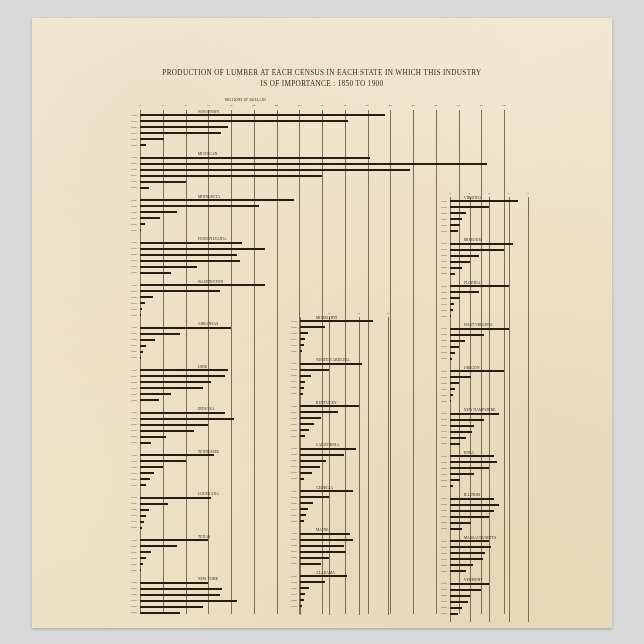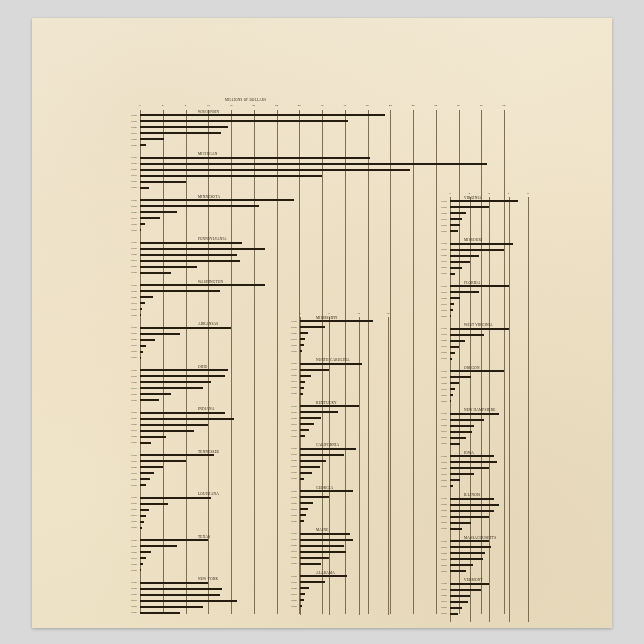--- a/index.html
+++ b/index.html
@@ -80,20 +80,22 @@
     white-space:nowrap;
   }
 </style>
 </head>
 <body>
 
 <div id="poster">
   <div id="sheet">
 
     <div class="title">
+      <div>Production of lumber at each census in each state in which this industry</div>
+      <div>is of importance : 1850 to 1900</div>
     </div>
 
     <div class="plotarea" id="plot">
         <div class="scaletitle" style="left: 193px; top: 80px;">Millions of dollars</div>
         <div class="scalelabel" style="left: 108px; top: 84.5px;">0</div>
         <div class="scalelabel" style="left: 130.75px; top: 84.5px;">4</div>
         <div class="scalelabel" style="left: 153.5px; top: 84.5px;">8</div>
         <div class="scalelabel" style="left: 176.25px; top: 84.5px;">12</div>
         <div class="scalelabel" style="left: 199px; top: 84.5px;">16</div>
         <div class="scalelabel" style="left: 221.75px; top: 84.5px;">20</div>

